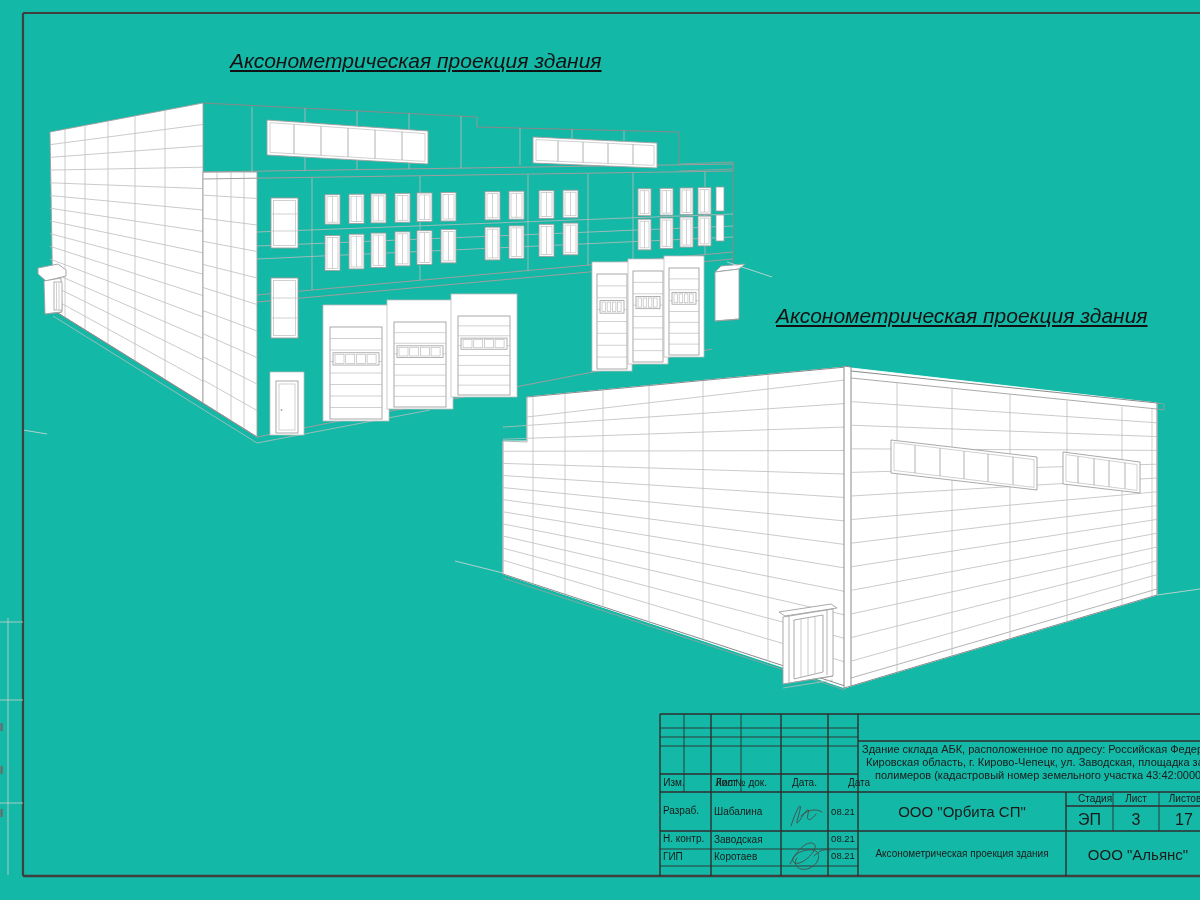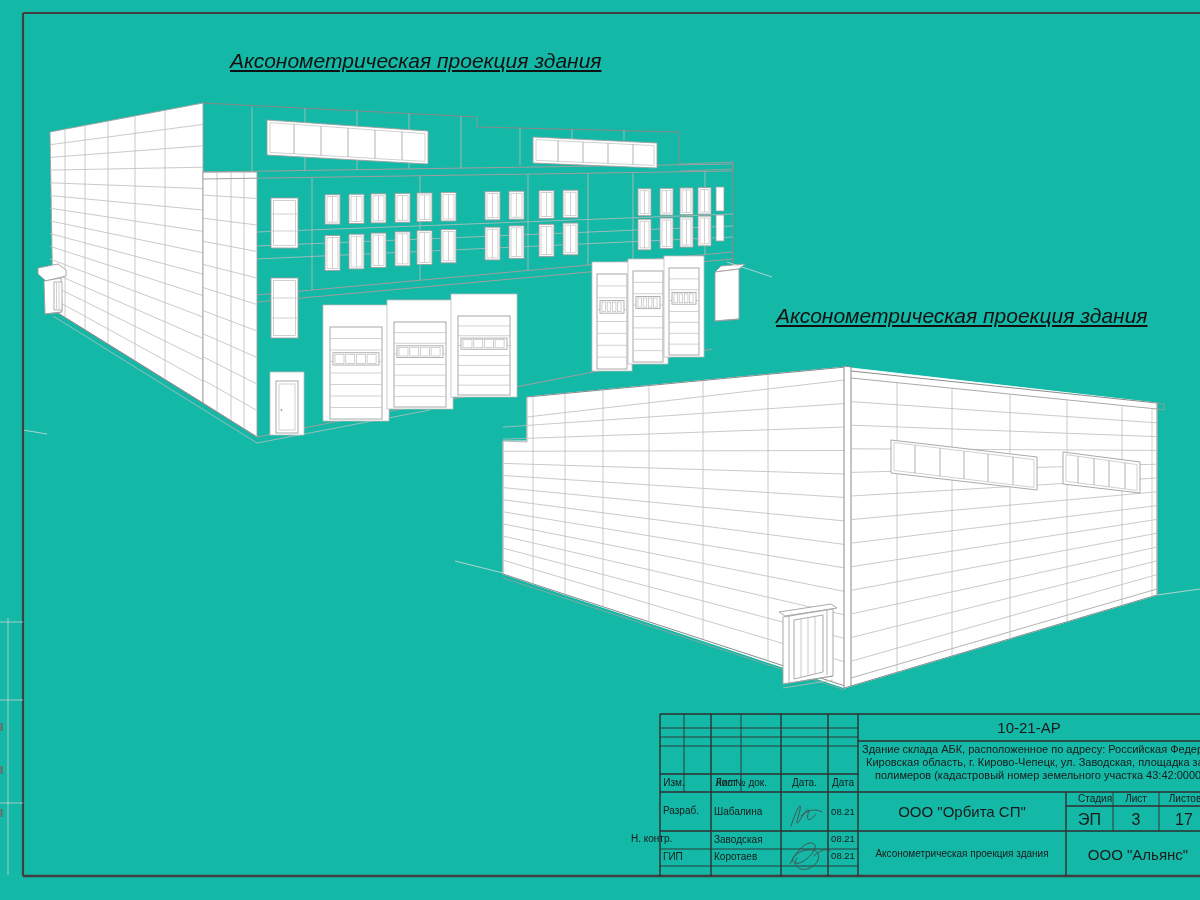--- a/index.html
+++ b/index.html
@@ -405,38 +405,37 @@
       <line x1="741" y1="714" x2="741" y2="792" stroke="#2e2e2e" stroke-width="0.9"></line>
       <line x1="1113" y1="792" x2="1113" y2="831" stroke="#2e2e2e" stroke-width="0.9"></line>
       <line x1="1159" y1="792" x2="1159" y2="831" stroke="#2e2e2e" stroke-width="0.9"></line>
       <path d="M791 826 C796 810 802 800 800 810 C798 819 794 828 800 820 C806 810 810 806 808 814 C806 821 810 822 816 814 M801 816 C807 810 816 808 822 812" stroke="#4a4a4a" stroke-width="0.9" fill="none" stroke-linecap="round"></path>
       <path d="M790 864 C798 848 808 840 814 844 C820 848 803 866 795 863 C787 859 801 848 813 850 C823 852 819 866 807 869 C798 871 792 864 797 858 M814 856 C820 850 826 848 830 851" stroke="#4a4a4a" stroke-width="0.9" fill="none" stroke-linecap="round"></path>
     </svg>
 
   <div class="t vtitle ctr" style="left:230px;top:49px;width:340px;">Аксонометрическая проекция здания</div>
   <div class="t vtitle ctr" style="left:776px;top:304px;width:348px;">Аксонометрическая проекция здания</div>
 
-  <div class="t doc ctr" style="left:858px;top:719px;width:342px;">10-21-АР</div>
 
   <div class="t desc" style="left:862px;top:743px;">Здание склада АБК, расположенное по адресу: Российская Федерация,</div>
   <div class="t desc" style="left:866px;top:756px;">Кировская область, г. Кирово-Чепецк, ул. Заводская, площадка завода</div>
   <div class="t desc" style="left:875px;top:769px;">полимеров (кадастровый номер земельного участка 43:42:000022:3</div>
 
   <div class="t small ctr" style="left:660px;top:777px;width:28px;">Изм.</div>
   <div class="t small ctr" style="left:716px;top:777px;width:14px;">Кол.</div>
   <div class="t small ctr" style="left:711px;top:777px;width:30px;">Лист</div>
   <div class="t small ctr" style="left:731px;top:777px;width:40px;">№ док.</div>
   <div class="t small ctr" style="left:781px;top:777px;width:47px;">Дата.</div>
-  <div class="t small ctr" style="left:828px;top:777px;width:30px;">Дата</div>
+  <div class="t small ctr" style="left:828px;top:777px;width:30px;padding-left:16px;">Дата</div>
 
   <div class="t small" style="left:663px;top:805px;">Разраб.</div>
   <div class="t small" style="left:714px;top:806px;">Шабалина</div>
   <div class="t tiny ctr" style="left:828px;top:807px;width:30px;">08.21</div>
 
-  <div class="t small" style="left:631px;top:833px;">Н. контр.</div>
+  <div class="t small" style="left:663px;top:833px;">Н. контр.</div>
   <div class="t small" style="left:714px;top:834px;">Заводская</div>
   <div class="t tiny ctr" style="left:828px;top:834px;width:30px;">08.21</div>
 
   <div class="t small" style="left:663px;top:851px;">ГИП</div>
   <div class="t small" style="left:714px;top:851px;">Коротаев</div>
   <div class="t tiny ctr" style="left:828px;top:851px;width:30px;">08.21</div>
 
   <div class="t org ctr" style="left:858px;top:803px;width:208px;">ООО "Орбита СП"</div>
 
   <div class="t small ctr" style="left:1066px;top:793px;width:58px;">Стадия</div>

